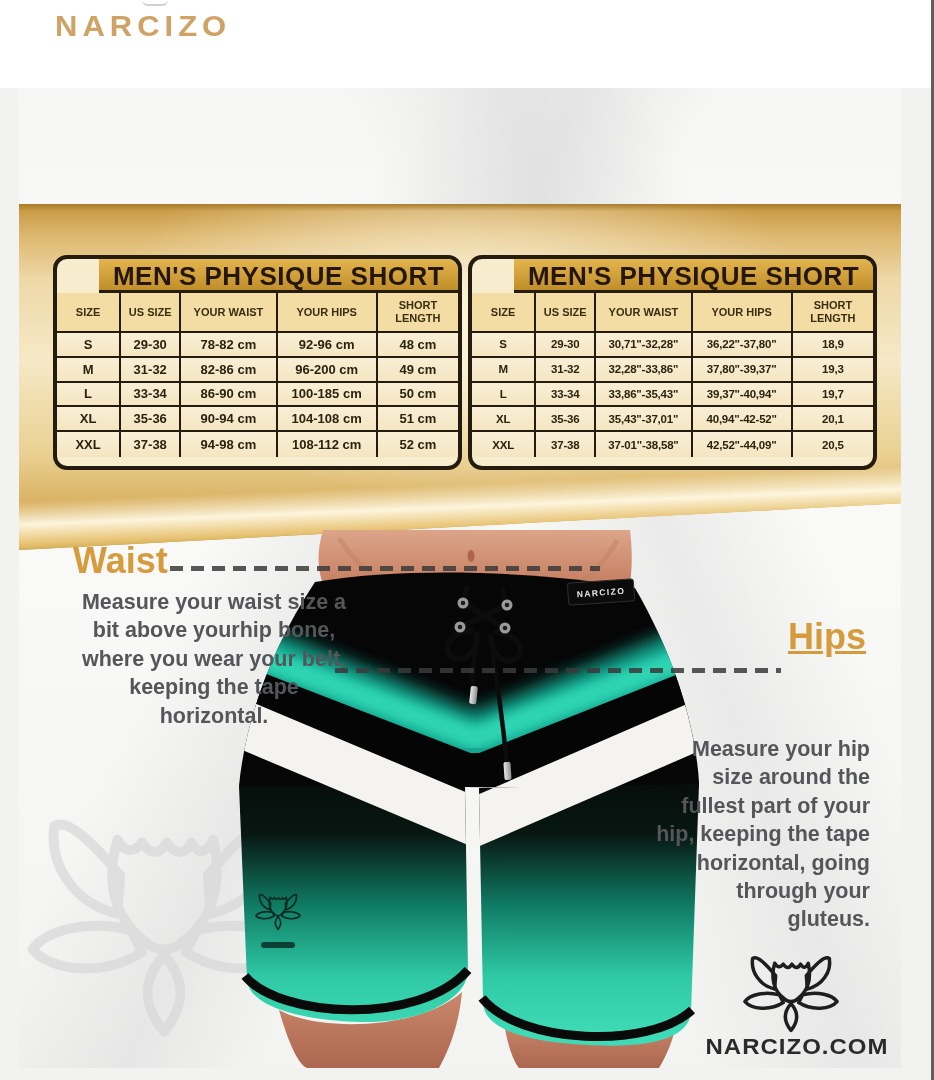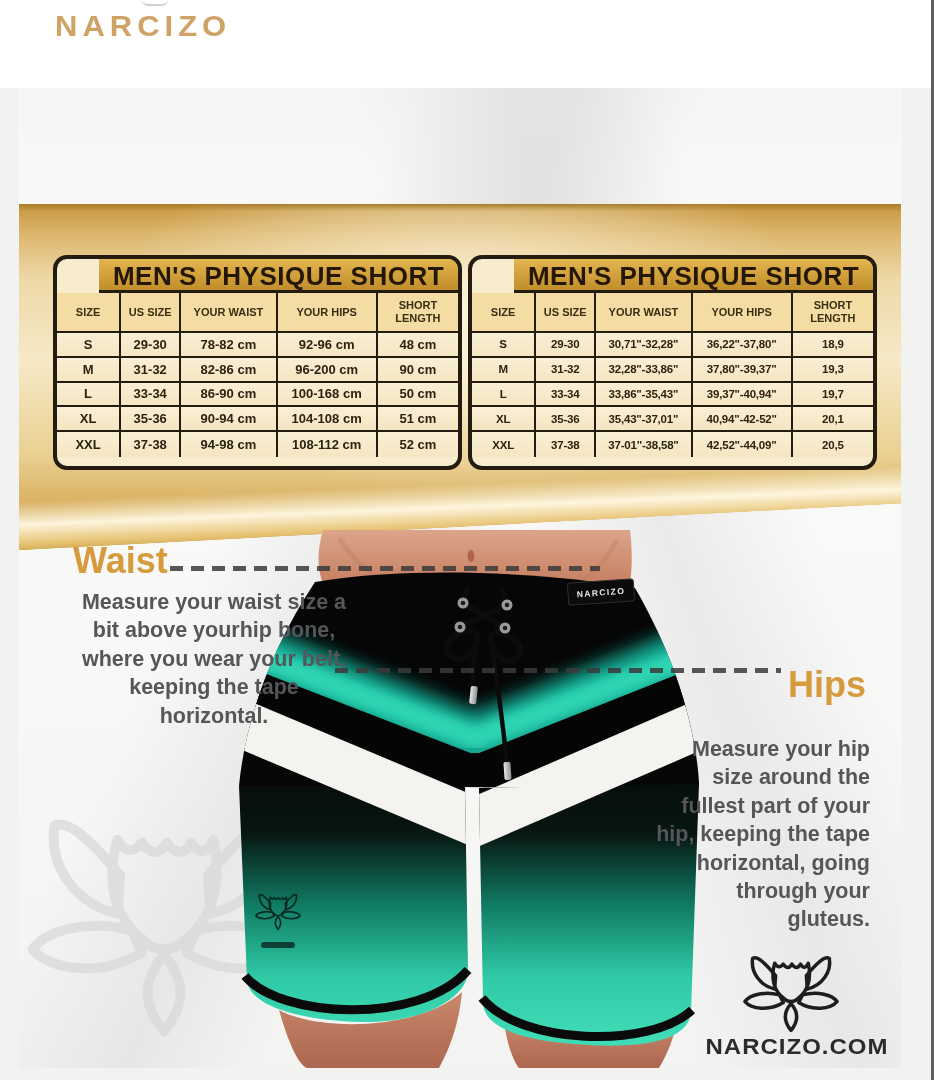--- a/index.html
+++ b/index.html
@@ -45,21 +45,21 @@
      background:linear-gradient(180deg,#f9efd6,#f5e6c2);}
   .body-row:last-child{border-bottom:none;}
   .cell{display:flex;align-items:center;justify-content:center;text-align:center;
      font-weight:bold;color:#2b2310;border-right:2px solid #241c0e;padding:0 1px;}
   .col0{width:16%;} .col1{width:15%;} .col2{width:24%;} .col3{width:25%;} .col4{width:20%;border-right:none!important;}
   .size-table.left .cell{font-size:13px;}
   .size-table.right .cell{font-size:11.5px;letter-spacing:-.2px;}
   
   .guide-heading{position:absolute;font-size:36px;font-weight:bold;color:#d59b3c;z-index:6;}
   .waist-heading{left:54px;top:452px;}
-  .hips-heading{left:769px;top:576px;}
+  .hips-heading{left:769px;top:528px;text-decoration:underline;}
   .dash-line{position:absolute;height:5px;z-index:6;
      background:repeating-linear-gradient(90deg,rgba(58,58,58,.85) 0 13px,rgba(0,0,0,0) 13px 21px);}
   .waist-dash{left:151px;top:478px;width:430px;}
   .hips-dash{left:316px;top:580px;width:446px;}
   .guide-text{position:absolute;font-weight:bold;font-size:21.5px;line-height:1.32;color:#55565a;z-index:6;}
   .waist-text{left:54px;top:500px;width:282px;text-align:center;}
   .hips-text{left:631px;top:602px;width:220px;text-align:right;margin-top:45px;}
   
   .watermark{position:absolute;left:8px;top:688px;width:274px;height:292px;color:#d9d9d9;opacity:.75;z-index:1;}
   .model-svg{position:absolute;left:200px;top:442px;width:500px;height:538px;z-index:4;}
@@ -117,27 +117,27 @@
           <div class="cell col1">29-30</div>
           <div class="cell col2">78-82 cm</div>
           <div class="cell col3">92-96 cm</div>
           <div class="cell col4">48 cm</div>
         </div>
         <div class="body-row">
           <div class="cell col0">M</div>
           <div class="cell col1">31-32</div>
           <div class="cell col2">82-86 cm</div>
           <div class="cell col3">96-200 cm</div>
-          <div class="cell col4">90 cm</div>
+          <div class="cell col4">49 cm</div>
         </div>
         <div class="body-row">
           <div class="cell col0">L</div>
           <div class="cell col1">33-34</div>
           <div class="cell col2">86-90 cm</div>
-          <div class="cell col3">100-168 cm</div>
+          <div class="cell col3">100-185 cm</div>
           <div class="cell col4">50 cm</div>
         </div>
         <div class="body-row">
           <div class="cell col0">XL</div>
           <div class="cell col1">35-36</div>
           <div class="cell col2">90-94 cm</div>
           <div class="cell col3">104-108 cm</div>
           <div class="cell col4">51 cm</div>
         </div>
         <div class="body-row">

